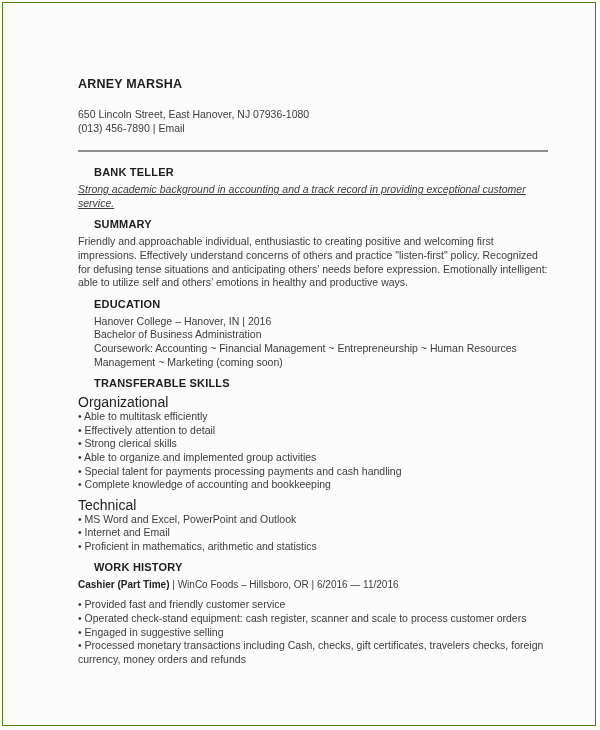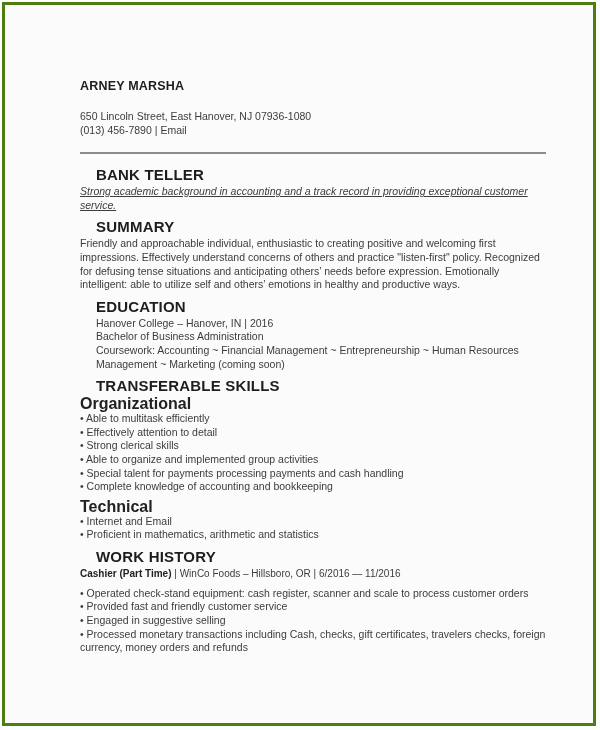--- a/index.html
+++ b/index.html
@@ -4,48 +4,48 @@
 <style>
   html, body { margin: 0; padding: 0; }
   body {
     width: 600px; height: 730px; background: #fdfdfd;
     font-family: "Liberation Sans", sans-serif;
     -webkit-font-smoothing: antialiased;
   }
   .page {
     box-sizing: border-box;
     margin: 2px; width: 594px; height: 724px;
-    border: 3px solid #4d7c0f;
+    border: 1px solid #4d7c0f;
     background: #fbfbfb;
     padding: 74px 47px 0 75px;
     overflow: hidden;
     color: #3c3c3c;
     font-size: 10.5px; line-height: 13.6px;
   }
   .name {
     font-size: 12.5px; line-height: 15px; font-weight: bold;
     color: #1d1d1d; letter-spacing: 0.2px;
     margin: 0 0 16px 0;
   }
   .contact-line { line-height: 13.6px; }
   .rule {
     height: 0; border: 0; border-top: 2px solid #8c8c8c;
     margin: 15px 0 13px 0;
   }
   .section-heading {
-    font-size: 15px; line-height: 15px; font-weight: bold;
+    font-size: 11px; line-height: 15px; font-weight: bold;
     color: #1d1d1d; letter-spacing: 0.2px;
     margin: 7px 0 3px 0;
     padding-left: 16px;
   }
   .tagline { font-style: italic; margin: 0 0 5px 0; text-decoration: underline; }
   .para { margin: 0 0 7px 0; }
   .block { margin: 0 0 7px 16px; }
   .subheading {
-    font-size: 16px; line-height: 14px; font-weight: bold;
+    font-size: 14px; line-height: 14px; font-weight: normal;
     color: #222; margin: 4px 0 1px 0;
   }
   .bullets { margin: 0 0 6px 0; }
   .bullet { }
   .dot { }
   .jobline { font-size: 10px; line-height: 14px; margin: 3px 0 6px 0; }
   .jobline .job-title { font-weight: bold; color: #222; }
   .work-bullets { height: 73px; overflow: hidden; margin: 0; }
 </style>
 </head>
@@ -86,31 +86,32 @@
     <div class="bullet"><span class="dot">•</span> <span>Able to multitask efficiently</span></div>
     <div class="bullet"><span class="dot">•</span> <span>Effectively attention to detail</span></div>
     <div class="bullet"><span class="dot">•</span> <span>Strong clerical skills</span></div>
     <div class="bullet"><span class="dot">•</span> <span>Able to organize and implemented group activities</span></div>
     <div class="bullet"><span class="dot">•</span> <span>Special talent for payments processing payments and cash handling</span></div>
     <div class="bullet"><span class="dot">•</span> <span>Complete knowledge of accounting and bookkeeping</span></div>
   </div>
 
   <div class="subheading">Technical</div>
   <div class="bullets">
+    <div class="bullet"><span class="dot">•</span> <span>MS Word and Excel, PowerPoint and Outlook</span></div>
     <div class="bullet"><span class="dot">•</span> <span>Internet and Email</span></div>
     <div class="bullet"><span class="dot">•</span> <span>Proficient in mathematics, arithmetic and statistics</span></div>
   </div>
 
   <div class="section-heading">WORK HISTORY</div>
 
   <div class="jobline">
     <span class="job-title">Cashier (Part Time)</span>
     <span>| WinCo Foods – Hillsboro, OR | 6/2016 — 11/2016</span>
   </div>
 
   <div class="work-bullets">
+    <div class="bullet"><span class="dot">•</span> <span>Provided fast and friendly customer service</span></div>
     <div class="bullet"><span class="dot">•</span> <span>Operated check-stand equipment: cash register, scanner and scale to process customer orders</span></div>
-    <div class="bullet"><span class="dot">•</span> <span>Provided fast and friendly customer service</span></div>
     <div class="bullet"><span class="dot">•</span> <span>Engaged in suggestive selling</span></div>
     <div class="bullet"><span class="dot">•</span> <span>Processed monetary transactions including Cash, checks, gift certificates, travelers checks, foreign currency, money orders and refunds</span></div>
   </div>
 
 </div>
 
 </body></html>

